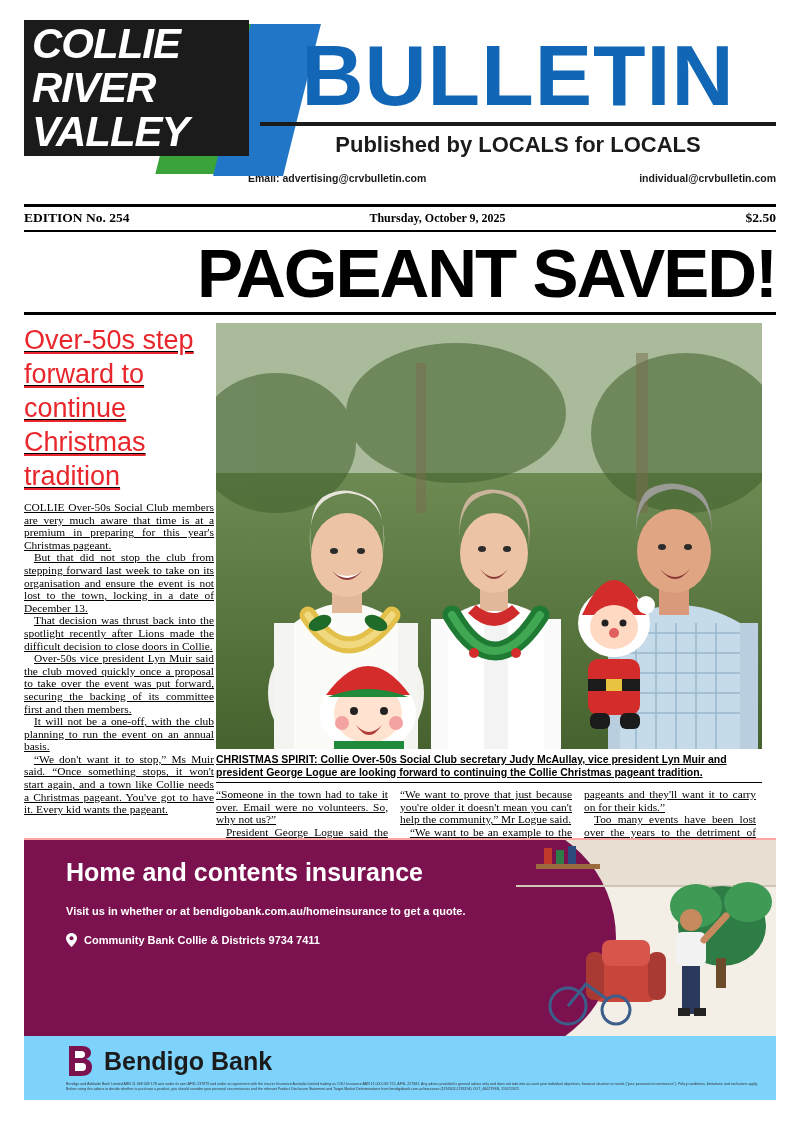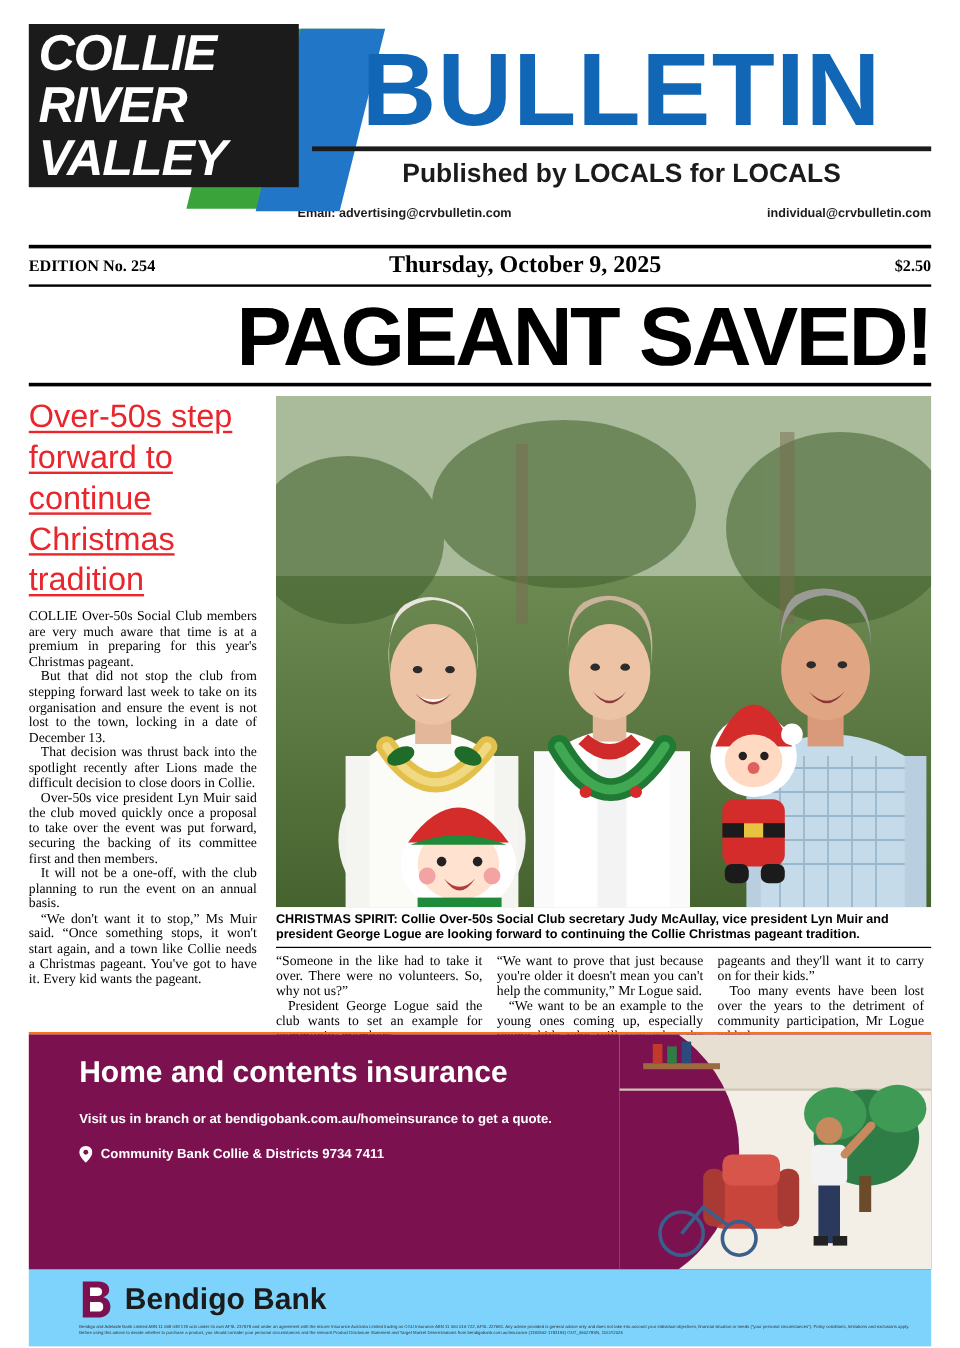--- a/index.html
+++ b/index.html
@@ -57,34 +57,34 @@
   }
   .mh-email-left { position:absolute; left:224px; top:0; }
   .mh-email-right { position:absolute; right:0; top:0; }
 
   .rule-thick { height:3px; background:#000; margin-top:18px; }
   .infobar {
     display:flex; justify-content:space-between; align-items:center;
     font-family:"Liberation Serif", serif;
     font-size:13.5px; font-weight:bold; padding:3px 0 4px 0;
   }
-  .infobar .center { font-size:20px; }
+  .infobar .center { font-size:12px; }
   .rule-thin { height:2px; background:#000; }
 
   
   .headline {
     font-family:"Liberation Sans", sans-serif;
     font-weight:bold; font-size:69px; line-height:72px;
     text-align:right; letter-spacing:-2px;
     margin:6px 0 2px 0;
   }
   .rule-under-headline { height:3px; background:#000; margin-bottom:8px; }
 
   
-  .body-grid { display:flex; gap:16px; }
+  .body-grid { display:flex; gap:2px;text-decoration:underline; }
   .col-left { width:190px; }
   .col-right { width:546px; }
 
   .deck {
     color:#e8262b;
     font-family:"Liberation Sans", sans-serif;
     font-size:27px; line-height:34px; font-weight:normal;
     text-decoration: underline;
     text-underline-offset: 3px;
     margin-bottom:8px;
@@ -106,22 +106,22 @@
     border-bottom:1.5px solid #000;
   }
   .three-cols { display:flex; gap:12px; margin-top:5px; }
   .three-cols .c { width:172px; }
   .three-cols p { margin:0; font-size:11.4px; line-height:12.6px; text-align:justify; }
   .three-cols p + p { text-indent:10px; }
   .contd { text-align:right; font-style:italic; font-weight:bold; font-size:11px; margin-top:3px; }
 
   
   .ad {
-    position:absolute; left:24px; top:860px; width:752px; height:260px;
-    border-top:2px solid #f97316;
+    position:absolute; left:24px; top:838px; width:752px; height:260px;
+    border-top:2px solid #fca5a5;
   }
   .ad-top {
     position:relative; width:752px; height:196px; overflow:hidden;
     background:#7c1150;
   }
   .ad-illus { position:absolute; right:0; top:0; width:260px; height:196px; overflow:hidden; }
   .ad-text { position:absolute; left:42px; top:18px; width:470px; color:#fff; font-family:"Liberation Sans", sans-serif; }
   .ad-h { font-size:25px; font-weight:bold; margin-bottom:18px; }
   .ad-p { font-size:11px; margin-bottom:13px; }
   .ad-p.bold { font-weight:bold; }
@@ -300,21 +300,21 @@
           </g>
         </svg>
       </div>
 
       <div class="caption">
         <span>CHRISTMAS SPIRIT:</span><span> Collie Over-50s Social Club secretary Judy McAullay, vice president Lyn Muir and president George Logue are looking forward to continuing the Collie Christmas pageant tradition.</span>
       </div>
 
       <div class="three-cols">
         <div class="c">
-          <p>“Someone in the like had to take it over. There were no volunteers. So, why not us?”</p>
+          <p>“Someone in the town had to take it over. Email were no volunteers. So, why not us?”</p>
           <p>President George Logue said the club wants to set an example for community members.</p>
         </div>
         <div class="c">
           <p>“We want to prove that just because you're older it doesn't mean you can't help the community,” Mr Logue said.</p>
           <p>“We want to be an example to the young ones coming up, especially young kids who will remember the Christmas</p>
         </div>
         <div class="c">
           <p>pageants and they'll want it to carry on for their kids.”</p>
           <p>Too many events have been lost over the years to the detriment of community participation, Mr Logue added.</p>
           <div class="contd">Continued page 7.</div>
@@ -364,21 +364,21 @@
           <g fill="#9b6b3f">
             <rect x="20" y="24" width="64" height="5"></rect>
             <rect x="28" y="8" width="8" height="16" fill="#c0392b"></rect>
             <rect x="40" y="10" width="8" height="14" fill="#2f7d46"></rect>
             <rect x="52" y="6" width="8" height="18" fill="#2c4a7c"></rect>
           </g>
         </svg>
       </div>
       <div class="ad-text">
         <div class="ad-h">Home and contents insurance</div>
-        <div class="ad-p bold">Visit us in branch or at bendigobank.com.au/homeinsurance to get a quote.</div>
+        <div class="ad-p bold">Visit us in whether or at bendigobank.com.au/homeinsurance to get a quote.</div>
         <div class="ad-loc">
           <svg width="11" height="14" viewBox="0 0 11 14">
             <path d="M5.5 0 C2.5 0 0 2.4 0 5.3 C0 9.2 5.5 14 5.5 14 S11 9.2 11 5.3 C11 2.4 8.5 0 5.5 0 Z" fill="#ffffff"></path>
             <circle cx="5.5" cy="5.2" r="2" fill="#7c1150"></circle>
           </svg>
           <span>Community Bank Collie &amp; Districts 9734 7411</span>
         </div>
       </div>
     </div>
     <div class="ad-bottom">

